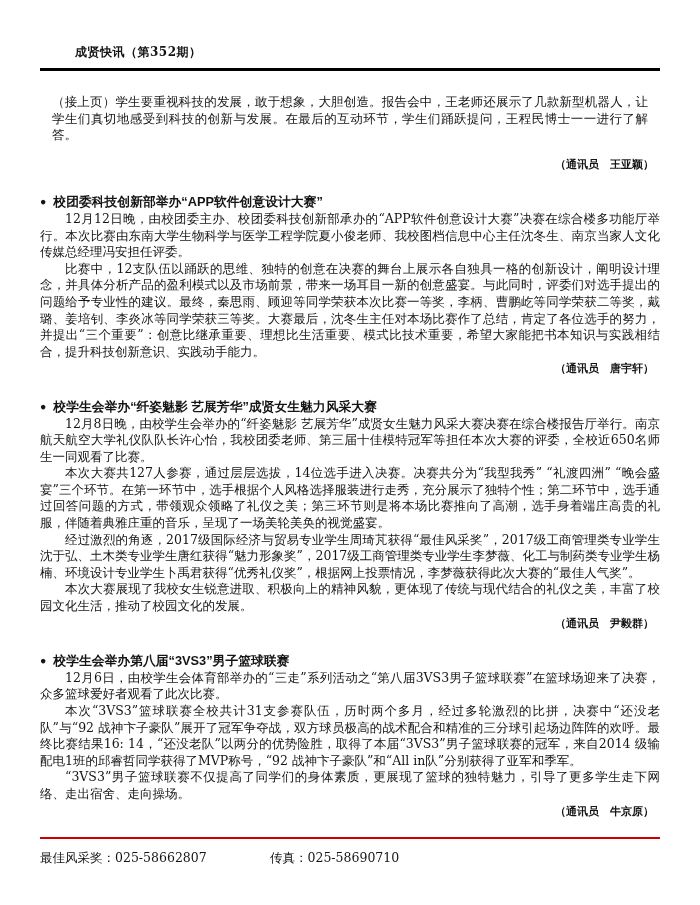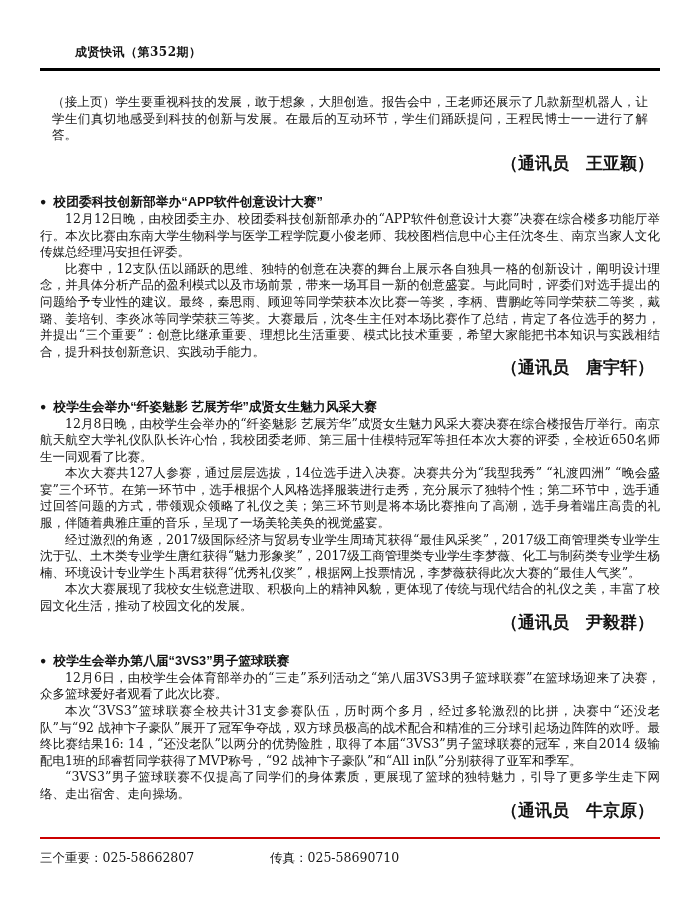--- a/index.html
+++ b/index.html
@@ -13,21 +13,21 @@
   .masthead {
     font-size:12px; font-weight:bold; padding-left:35px; letter-spacing:0.5px;
   }
   .masthead-rule { height:3px; background:#000; margin-top:7px; }
   .body-col { margin-top:11px; font-size:12.5px; line-height:16.6px; text-align:justify; }
   .para { margin:0; text-indent:2em; }
   .intro-para { margin:12px; text-indent:0; }
   .credit {
     text-align:right; font-weight:bold; padding-right:6px;
     font-family:"Liberation Sans","DejaVu Sans",sans-serif;
-    font-size:17px;
+    font-size:11px;
   }
   .sec-heading {
     font-weight:bold; margin-top:21px;
     font-family:"Liberation Sans","DejaVu Sans",sans-serif;
     font-size:12.8px; text-align:left;
   }
   .bullet { font-size:10.5px; margin-right:7px; vertical-align:1px; }
   .footer { margin-top:auto; }
   .footer-rule { height:2px; }
   .footer-row { display:flex; margin-top:11px; font-size:12.5px; }
@@ -76,18 +76,18 @@
       <p class="para">本次“3VS3”篮球联赛全校共计31支参赛队伍，历时两个多月，经过多轮激烈的比拼，决赛中“还没老队”与“92 战神卞子豪队”展开了冠军争夺战，双方球员极高的战术配合和精准的三分球引起场边阵阵的欢呼。最终比赛结果16: 14，“还没老队”以两分的优势险胜，取得了本届“3VS3”男子篮球联赛的冠军，来自2014 级输配电1班的邱睿哲同学获得了MVP称号，“92 战神卞子豪队”和“All in队”分别获得了亚军和季军。</p>
       <p class="para">“3VS3”男子篮球联赛不仅提高了同学们的身体素质，更展现了篮球的独特魅力，引导了更多学生走下网络、走出宿舍、走向操场。</p>
       <div class="credit">（通讯员　牛京原）</div>
     </div>
 
   </div>
 
   <div class="footer">
     <div class="footer-rule" style="background: rgb(204, 0, 0);"></div>
     <div class="footer-row">
-      <span class="footer-item-phone"><span>三个重要：</span><span>025-58662807</span></span>
+      <span class="footer-item-phone"><span>最佳风采奖：</span><span>025-58662807</span></span>
       <span class="footer-item-fax"><span>传真：</span><span>025-58690710</span></span>
     </div>
   </div>
 
 </div>
 
 </body></html>

